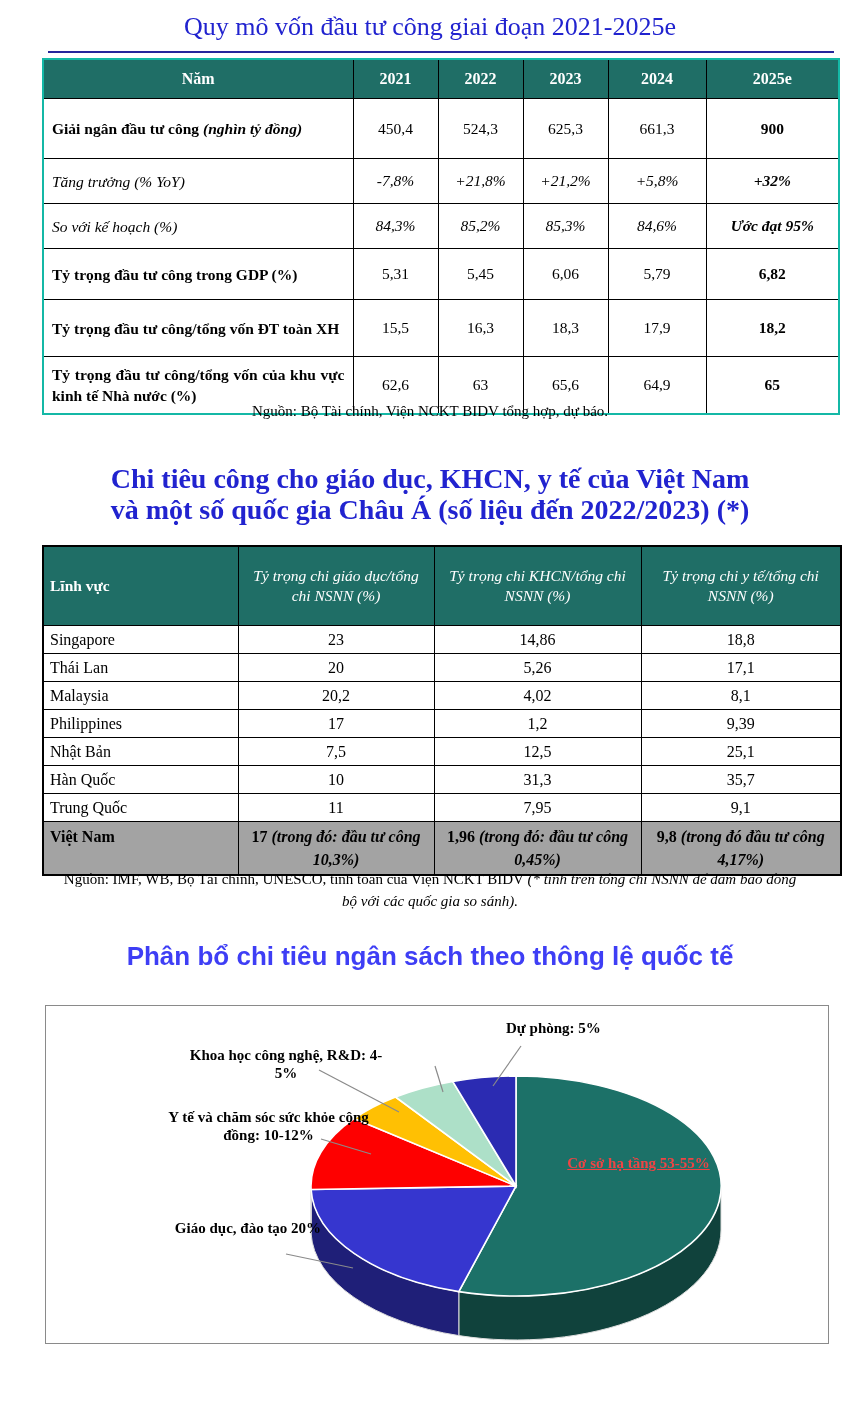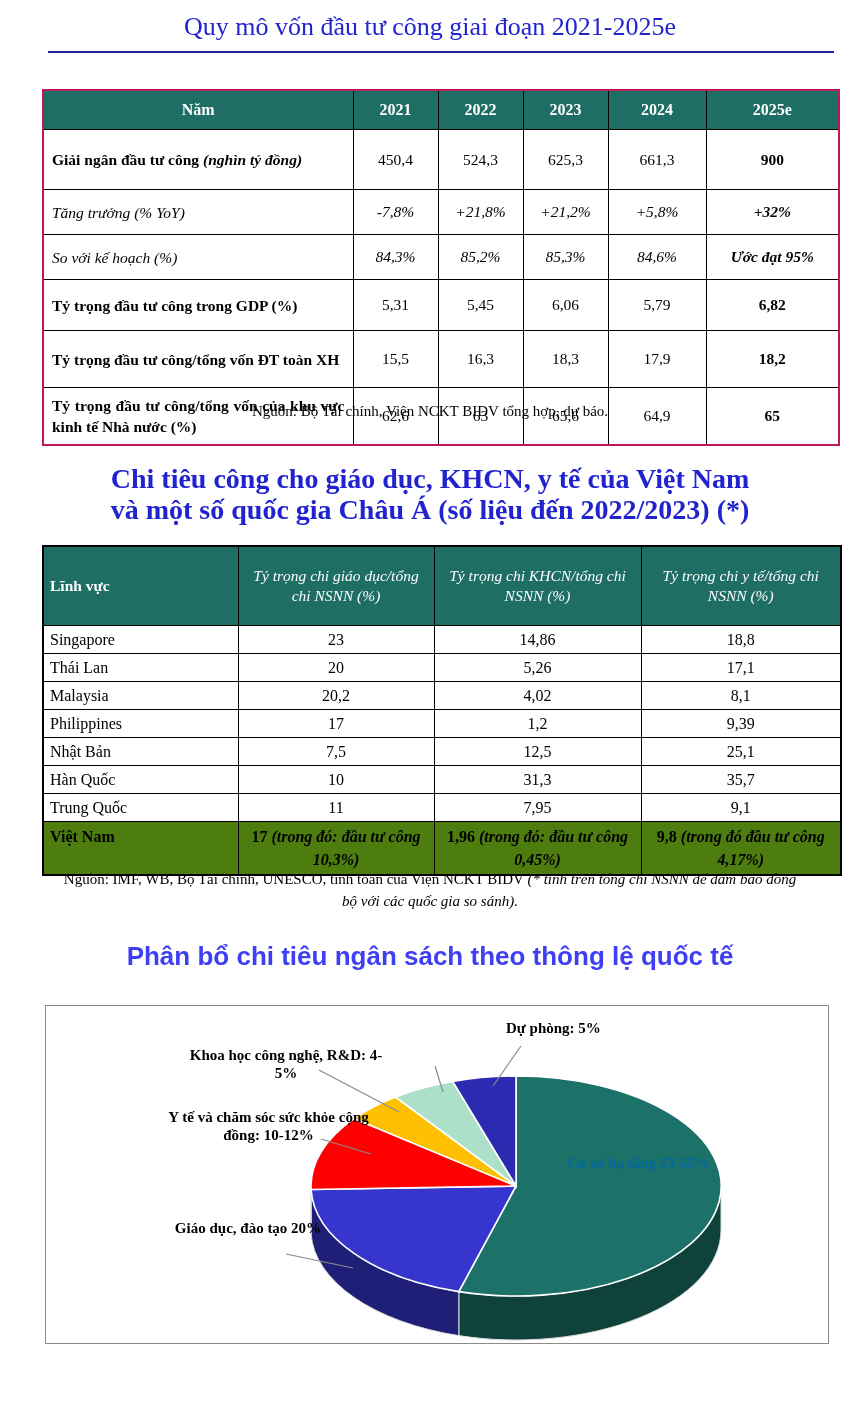--- a/index.html
+++ b/index.html
@@ -18,21 +18,21 @@
 
   
   .source{position:absolute;left:0;width:860px;text-align:center;font-size:15px;}
   .source1{top:403px;}
   .source2{top:868px;left:60px;width:740px;line-height:22px;}
   .source3{top:1352px;}
   .src-italic{font-style:italic;}
 
   
   table{border-collapse:collapse;table-layout:fixed;position:absolute;left:42px;}
-  #table1{top:89px;width:798px;border:2px solid #be185d;}
+  #table1{top:58px;width:798px;border:2px solid #14b8a6;}
   #table2{top:545px;width:798px;border:2px solid #000;}
   td,th{border:1px solid #000;overflow:hidden;}
   th{background:#1f6e66;color:#fff;font-size:16px;text-align:center;vertical-align:middle;padding:2px 4px;}
   #table1 th{height:34px;}
   #table2 th{height:74px;font-weight:normal;font-style:italic;font-size:15.5px;line-height:20px;}
   #table2 th.linhvuc{font-style:normal;font-weight:bold;text-align:left;vertical-align:middle;padding-left:6px;}
   #table1 td{font-size:15.5px;vertical-align:middle;}
   #table1 td.lbl{padding:3px 8px;text-align:justify;line-height:21px;}
   #table1 td.val{text-align:center;}
   #table1 tbody tr:nth-child(1) td{height:53px;margin-top:12px;}
@@ -42,31 +42,31 @@
   #table1 tbody tr:nth-child(5) td{height:50px;}
   #table1 tbody tr:nth-child(6) td{height:50px;}
   .lbl-bold{font-weight:bold;}
   .lbl-italic{font-style:italic;}
   .lbl-bold-italic{font-weight:bold;font-style:italic;}
   .val-italic{font-style:italic;}
   .val-last{font-weight:bold;}
   #table2 td{font-size:16px;height:25px;vertical-align:middle;}
   #table2 td.country{text-align:left;padding-left:6px;}
   #table2 td.num{text-align:center;}
-  #table2 tr.vn td{background:#4d7c0f;height:48px;text-align:center;line-height:23px;padding:1px 6px;}
+  #table2 tr.vn td{background:#a3a3a3;height:48px;text-align:center;line-height:23px;padding:1px 6px;}
   #table2 tr.vn td.country{text-align:left;font-weight:bold;vertical-align:top;padding-top:3px;}
   .vn-bold{font-weight:bold;}
   .vn-rest{font-style:italic;font-weight:bold;}
 
   
   #chartbox{position:absolute;left:45px;top:1005px;width:782px;height:337px;
             border:1px solid #8a8a8a;background:#fff;}
   #pie-svg{position:absolute;left:0;top:0;width:782px;height:337px;}
   .pie-label{position:absolute;font-size:15px;font-weight:bold;text-align:center;line-height:18px;color:#000;}
-  .pie-label.white{color:#0369a1;}
+  .pie-label.white{color:#ef4444;text-decoration:underline;}
   .nowrap{white-space:nowrap;}
 </style>
 </head>
 <body>
 
 <div id="page">
 
   <div class="title1">Quy mô vốn đầu tư công giai đoạn 2021-2025e</div>
   <div class="title-rule"></div>
 

